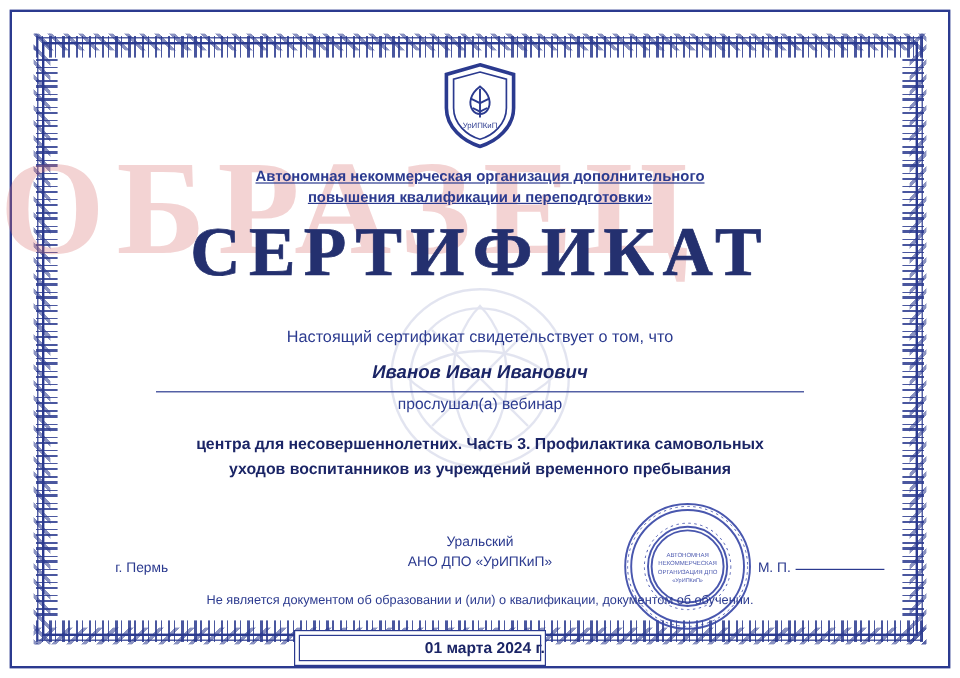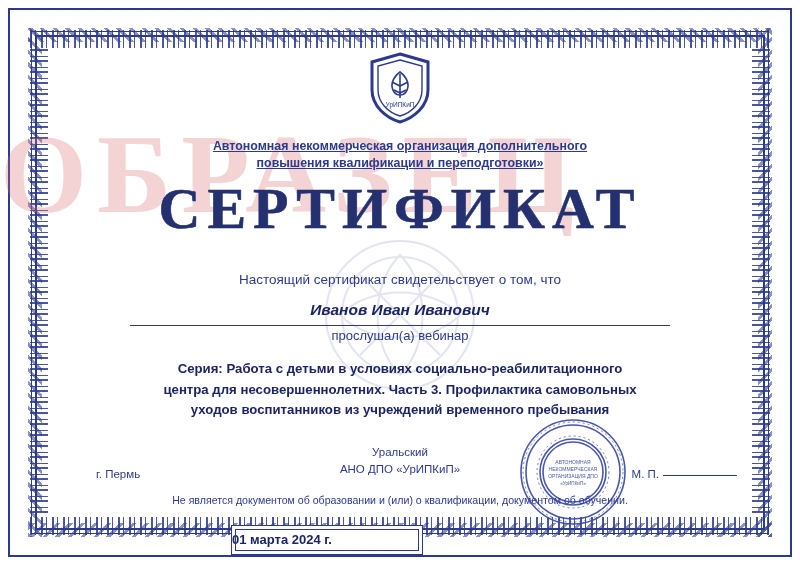--- a/index.html
+++ b/index.html
@@ -217,23 +217,23 @@
     position: absolute;
     left: 0; right: 0; top: 450px;
     text-align: center;
     font-size: 10.6px;
     color: #2b3a8f;
   }
 
   
   .date-box {
     position: absolute;
-    left: 231px; top: 525px;
-    width: 192px;
-    text-align: left;
+    left: 245px; top: 525px;
+    width: 210px;
+    text-align: right;
     padding: 6px 0 7px;
     border: 1px solid #2b3a8f;
     background: #ffffff;
     font-size: 13px;
     font-weight: bold;
     color: #1b2566;
     box-sizing: border-box;
   }
   .date-box::after {
     content: "";
@@ -290,21 +290,20 @@
     <div class="statement">Настоящий сертификат свидетельствует о том, что</div>
 
     <div class="name-wrap">
       <div class="recipient">Иванов Иван Иванович</div>
       <div class="rule"></div>
     </div>
 
     <div class="attended">прослушал(а) вебинар</div>
 
     <div class="course">
-      <div>Серия: Работа с детьми в условиях социально-реабилитационного</div>
       <div>центра для несовершеннолетних. Часть 3. Профилактика самовольных</div>
       <div>уходов воспитанников из учреждений временного пребывания</div>
     </div>
 
     <svg class="stamp" viewBox="0 0 112 112">
       <g fill="none" stroke="#3a49a8" stroke-width="1.6">
         <circle cx="56" cy="56" r="52"></circle>
         <circle cx="56" cy="56" r="47"></circle>
         <circle cx="56" cy="56" r="33"></circle>
         <circle cx="56" cy="56" r="30"></circle>

